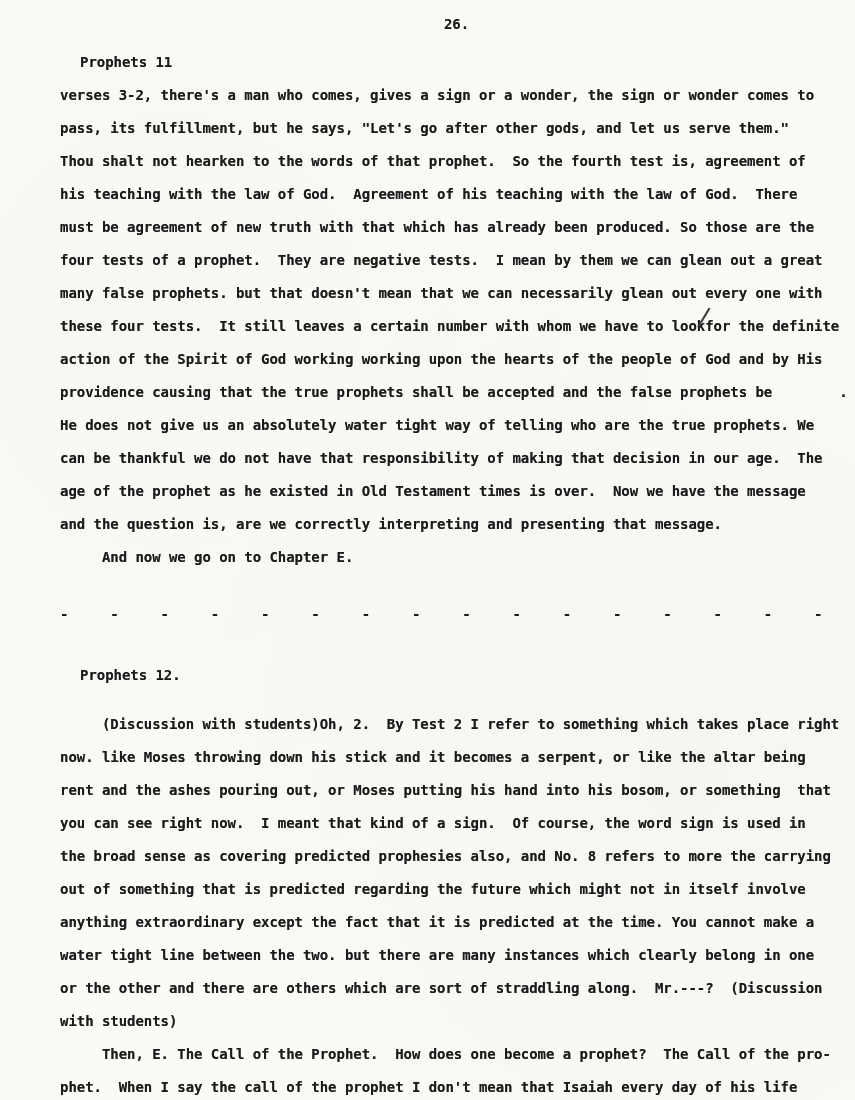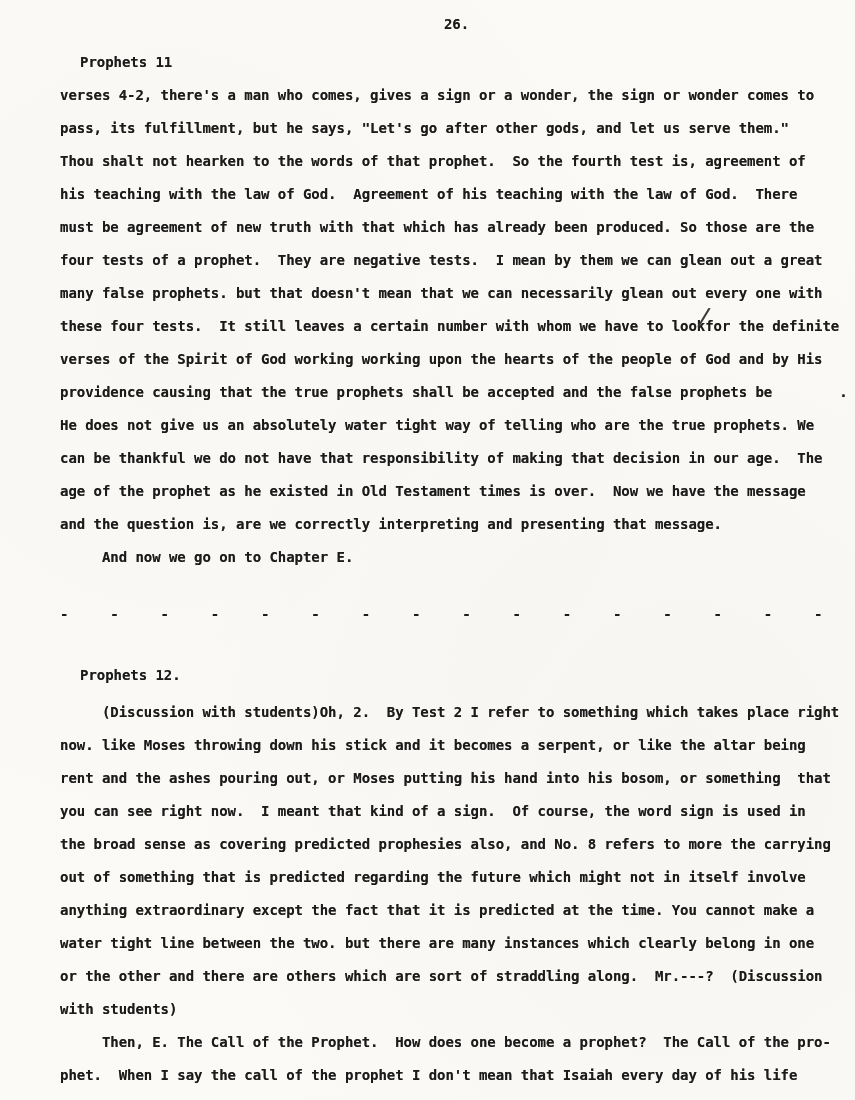--- a/index.html
+++ b/index.html
@@ -47,21 +47,21 @@
   .separator {
     margin-top: 24px;
     height: 33px;
     line-height: 33px;
     white-space: pre;
   }
   .heading-2 {
     margin-top: 28px;
   }
   .para-start {
-    margin-top: 4px;
+    margin-top: 16px;
   }
   .para-start-last {
   }
   .insertion-mark {
     position: absolute;
     left: 697px;
     top: 300px;
     width: 14px;
     height: 34px;
     line-height: 34px;
@@ -74,29 +74,29 @@
 </style>
 </head>
 <body>
 
 <div class="page">
 
   <div class="page-number">26.</div>
 
   <div class="heading">Prophets 11</div>
 
-  <div class="line">verses 4-2, there's a man who comes, gives a sign or a wonder, the sign or wonder comes to</div>
+  <div class="line">verses 3-2, there's a man who comes, gives a sign or a wonder, the sign or wonder comes to</div>
   <div class="line">pass, its fulfillment, but he says, "Let's go after other gods, and let us serve them."</div>
   <div class="line">Thou shalt not hearken to the words of that prophet.  So the fourth test is, agreement of</div>
   <div class="line">his teaching with the law of God.  Agreement of his teaching with the law of God.  There</div>
   <div class="line">must be agreement of new truth with that which has already been produced. So those are the</div>
   <div class="line">four tests of a prophet.  They are negative tests.  I mean by them we can glean out a great</div>
   <div class="line">many false prophets. but that doesn't mean that we can necessarily glean out every one with</div>
   <div class="line">these four tests.  It still leaves a certain number with whom we have to lookfor the definite</div>
-  <div class="line">verses of the Spirit of God working working upon the hearts of the people of God and by His</div>
+  <div class="line">action of the Spirit of God working working upon the hearts of the people of God and by His</div>
   <div class="line">providence causing that the true prophets shall be accepted and the false prophets be        .</div>
   <div class="line">He does not give us an absolutely water tight way of telling who are the true prophets. We</div>
   <div class="line">can be thankful we do not have that responsibility of making that decision in our age.  The</div>
   <div class="line">age of the prophet as he existed in Old Testament times is over.  Now we have the message</div>
   <div class="line">and the question is, are we correctly interpreting and presenting that message.</div>
   <div class="line">     And now we go on to Chapter E.</div>
 
   <div class="separator">-     -     -     -     -     -     -     -     -     -     -     -     -     -     -     -</div>
 
   <div class="heading heading-2">Prophets 12.</div>

